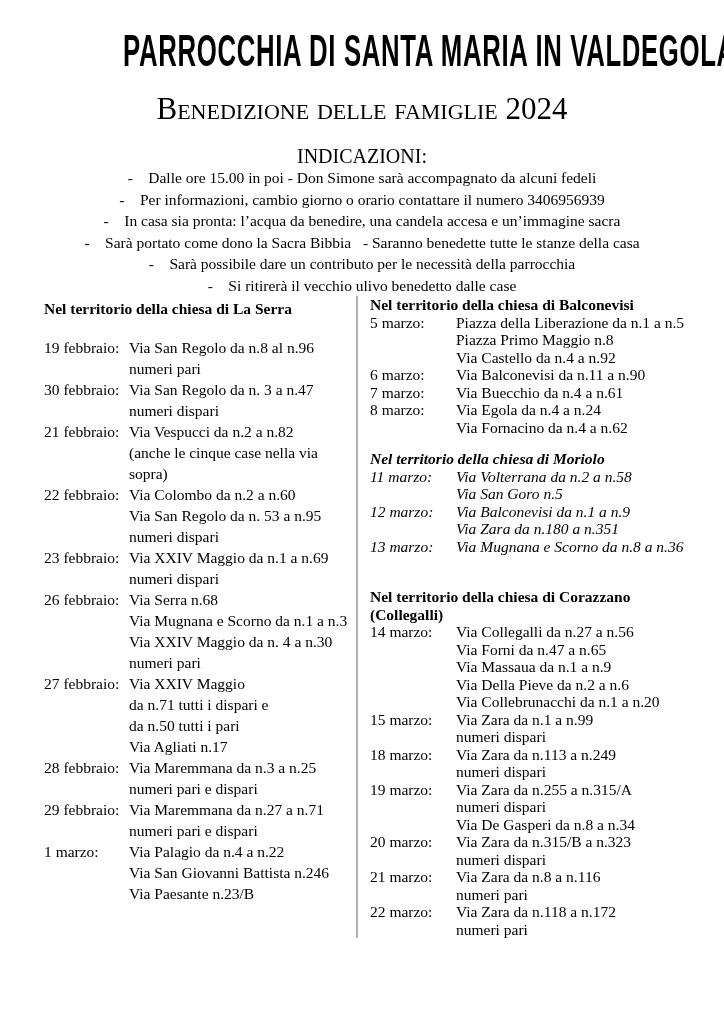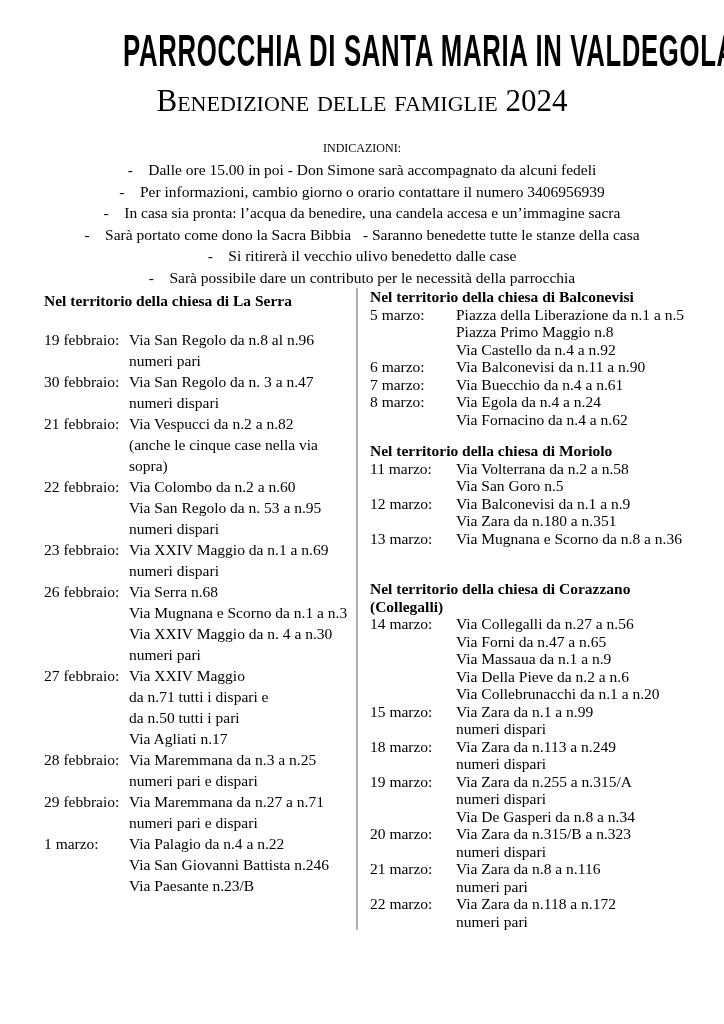--- a/index.html
+++ b/index.html
@@ -26,25 +26,25 @@
     text-transform: uppercase;
     transform: scale(0.66, 1.16);
     transform-origin: 50% 50%;
   }
   .subtitle {
     text-align: center;
     font-weight: 400;
     font-variant: small-caps;
     font-size: 31px;
     line-height: 36px;
-    margin-top: 7px;
+    margin-top: 15px;
   }
   .ind-heading {
     text-align: center;
-    font-size: 12px;
+    font-size: 20px;
     line-height: 20px;
     margin-top: 19px;
   }
   .ind-list { margin-top: 1px; font-family: Liberation Serif, serif; }
   .ind-item {
     text-align: center;
     font-size: 15.5px;
     line-height: 21.5px;
     white-space: pre-wrap;
   }
@@ -59,21 +59,21 @@
     width: 2px; flex: none;
     background: var(--divider, #b0b0b0);
     margin-left: 6px; margin-right: 12px;
   }
   .column-right { flex: 1; min-width: 0; }
 
   .section-heading { font-weight: 700; font-size: 15.5px; }
   .column-left  .heading-line { line-height: 26px; }
   .column-left  .section-heading { margin-bottom: 15px; }
   .column-right .heading-line { line-height: 17.5px; }
-  .column-right .section:nth-child(2) { margin-top: 14px; }
+  .column-right .section:nth-child(2) { margin-top: 14px; font-style: italic; }
   .column-right .section:nth-child(3) { margin-top: 33px; }
 
   .entry { display: flex; align-items: flex-start; }
   .entry-date { flex: none; font-size: 15.5px; }
   .column-left  .entry-date { width: 85px; }
   .column-right .entry-date { width: 86px; }
   .entry-lines { flex: 1; min-width: 0; }
   .entry-line { font-size: 15.5px; }
   .column-left  .entry-date, .column-left  .entry-line { line-height: 21px; }
   .column-right .entry-date, .column-right .entry-line { line-height: 17.5px; }
@@ -84,22 +84,22 @@
 <div class="page">
   <h1 class="title">Parrocchia di Santa Maria in Valdegola</h1>
   <h2 class="subtitle">Benedizione delle famiglie 2024</h2>
 
   <div class="ind-heading">INDICAZIONI:</div>
   <div class="ind-list" id="ind-list">
       <div class="ind-item">-    Dalle ore 15.00 in poi - Don Simone sarà accompagnato da alcuni fedeli</div>
       <div class="ind-item">-    Per informazioni, cambio giorno o orario contattare il numero 3406956939</div>
       <div class="ind-item">-    In casa sia pronta: l’acqua da benedire, una candela accesa e un’immagine sacra</div>
       <div class="ind-item">-    Sarà portato come dono la Sacra Bibbia   - Saranno benedette tutte le stanze della casa</div>
+      <div class="ind-item">-    Sarà possibile dare un contributo per le necessità della parrocchia</div>
       <div class="ind-item">-    Si ritirerà il vecchio ulivo benedetto dalle case</div>
-      <div class="ind-item">-    Sarà possibile dare un contributo per le necessità della parrocchia</div>
     </div>
 
   <div class="columns">
     <div class="column column-left" id="col-left">
         <div class="section">
           <div class="section-heading">
             <div class="heading-line">Nel territorio della chiesa di La Serra</div>
           </div>
           <div class="entry">
             <div class="entry-date">19 febbraio:</div>

